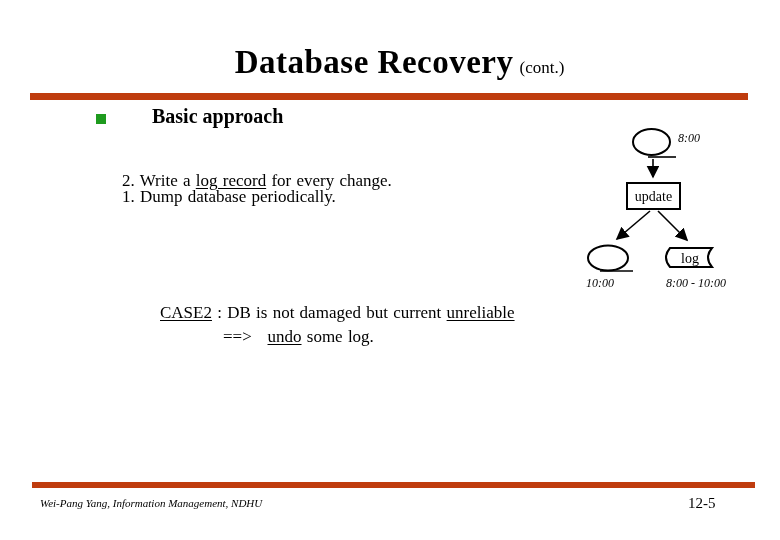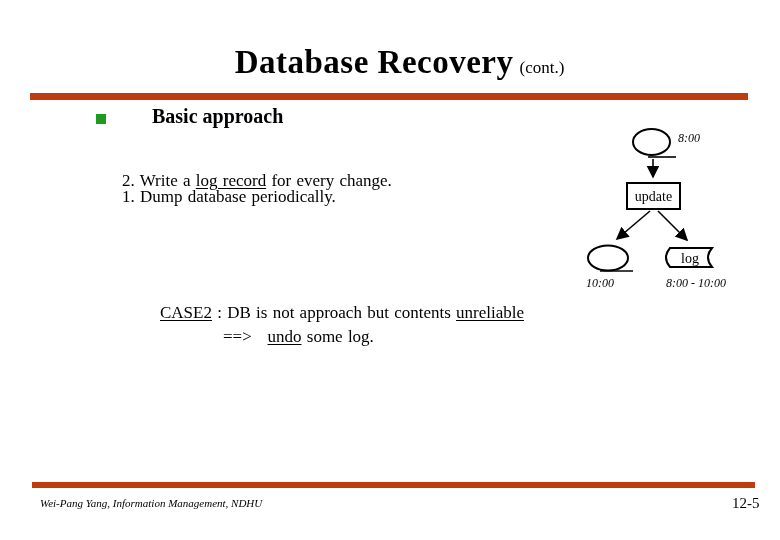--- a/index.html
+++ b/index.html
@@ -37,21 +37,21 @@
   .u{text-decoration:underline;text-underline-offset:2px;}
   
   .diagram{position:absolute;left:570px;top:120px;width:200px;height:180px;}
   .diagram svg{display:block;}
   .diag-shape{fill:none;stroke:#000;stroke-width:2;}
   .diag-line{stroke:#000;stroke-width:1.6;fill:none;}
   .diag-text{font-family:"Liberation Serif","DejaVu Serif",serif;font-size:14px;fill:#000;}
   .diag-time{font-family:"Liberation Serif","DejaVu Serif",serif;font-size:12px;font-style:italic;fill:#000;}
   
   .footer-credit{position:absolute;left:40px;top:497px;font-size:11px;font-style:italic;white-space:pre;}
-  .page-number{position:absolute;left:732px;top:495px;font-size:15px;}
+  .page-number{position:absolute;left:688px;top:495px;font-size:15px;}
 </style>
 </head>
 <body>
 
 <div class="slide">
 
   <div class="title-wrap"><span class="title-main">Database Recovery</span><span class="title-suffix">(cont.)</span></div>
 
   <div class="rule-top"></div>
 
@@ -59,21 +59,21 @@
   <div class="heading">Basic approach</div>
 
   <div class="line l-item1">1. Dump database periodically.</div>
 
   <div class="line l-item2"><span>2. Write a </span><span class="u">log record</span><span> for every change.</span></div>
 
 
 
 
 
-  <div class="line l-case2"><span class="u">CASE2</span><span> : DB is not approach but contents </span><span class="u">unreliable</span></div>
+  <div class="line l-case2"><span class="u">CASE2</span><span> : DB is not damaged but current </span><span class="u">unreliable</span></div>
 
   <div class="line l-case2r"><span>==&gt;</span><span>   </span><span class="u">undo</span><span> some log.</span></div>
 
   <div class="diagram">
     <svg width="200" height="180" viewBox="0 0 200 180" xmlns="http://www.w3.org/2000/svg">
       <defs>
         <marker id="ah" markerWidth="10" markerHeight="9" refX="7" refY="4" orient="auto">
           <path d="M0,0 L8,4 L0,8 z" fill="#000"></path>
         </marker>
       </defs>

